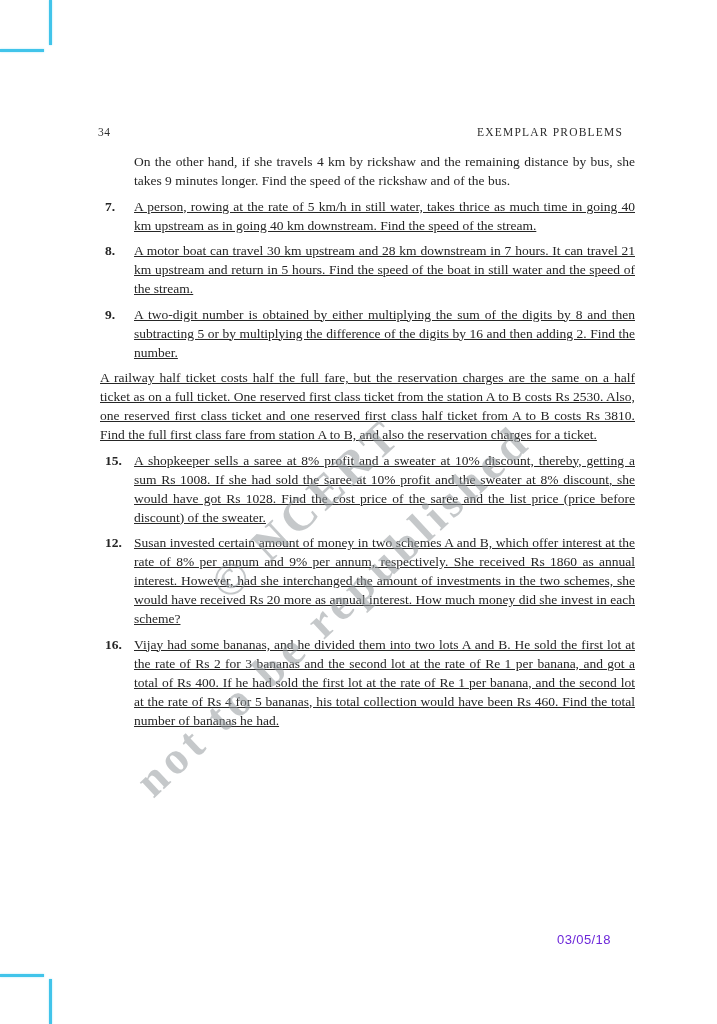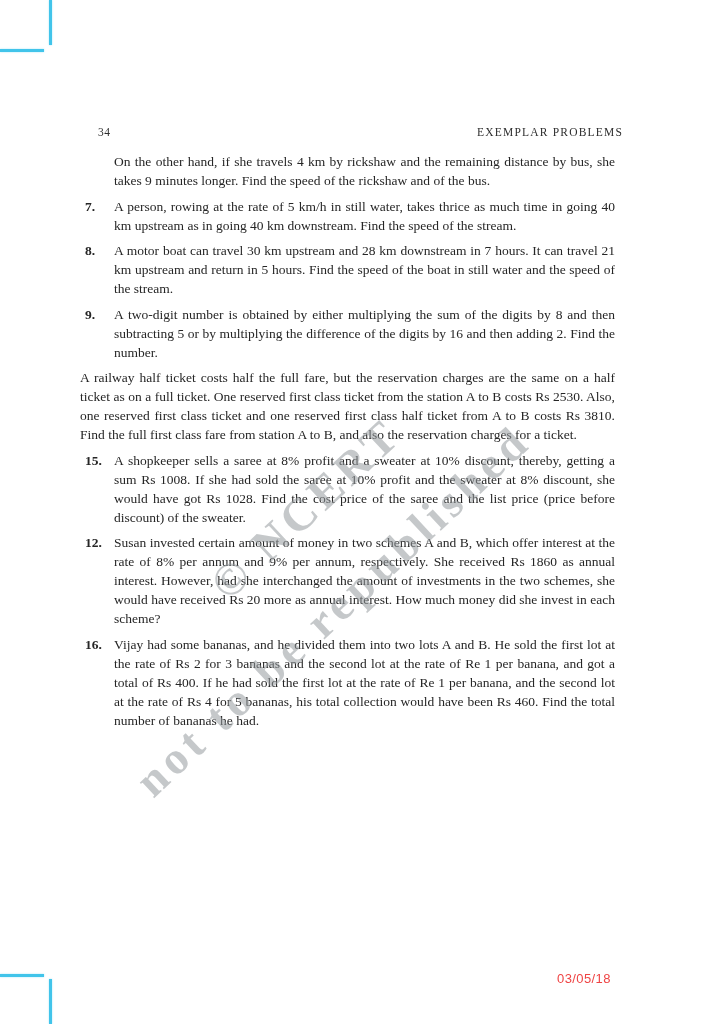--- a/index.html
+++ b/index.html
@@ -57,21 +57,21 @@
     color: #2e2e2e;
     z-index: 1;
     gap: 33px;
   }
   .page-num { padding-left: 10px; letter-spacing: 0.5px; }
   .header-title { letter-spacing: 1.2px; }
 
   
   .content {
     position: absolute;
-    left: 80px;
+    left: 100px;
     top: 152px;
     width: 535px;
     font-size: 13.5px;
     line-height: 19px;
     color: #262626;
     z-index: 1;
   }
   .intro {
     margin: 0 0 6.5px 34px;
     text-align: justify;
@@ -88,31 +88,32 @@
   li.problem .num {
     flex: 0 0 34px;
     width: 34px;
     box-sizing: border-box;
     padding-left: 5px;
     font-weight: bold;
   }
   li.problem .txt {
     flex: 1;
     text-align: justify;
+    text-decoration: underline;
   }
 
   
   .date-stamp {
     position: absolute;
     left: 557px;
-    top: 971px;
+    top: 932px;
     font-family: "Liberation Sans", sans-serif;
     font-size: 13px;
     letter-spacing: 0.4px;
-    color: #ef4444;
+    color: #6d28d9;
     z-index: 1;
   }
 </style>
 </head>
 <body>
 
 <div class="page">
 
   <div class="crop-mark cm-tl-v" style="background: rgb(65, 196, 234);"></div>
   <div class="crop-mark cm-tl-h" style="background: rgb(65, 196, 234);"></div>

